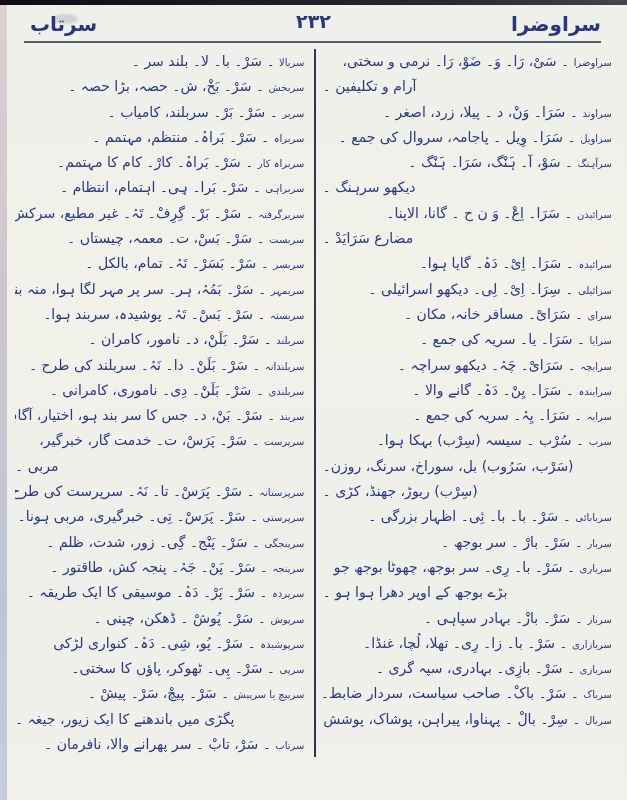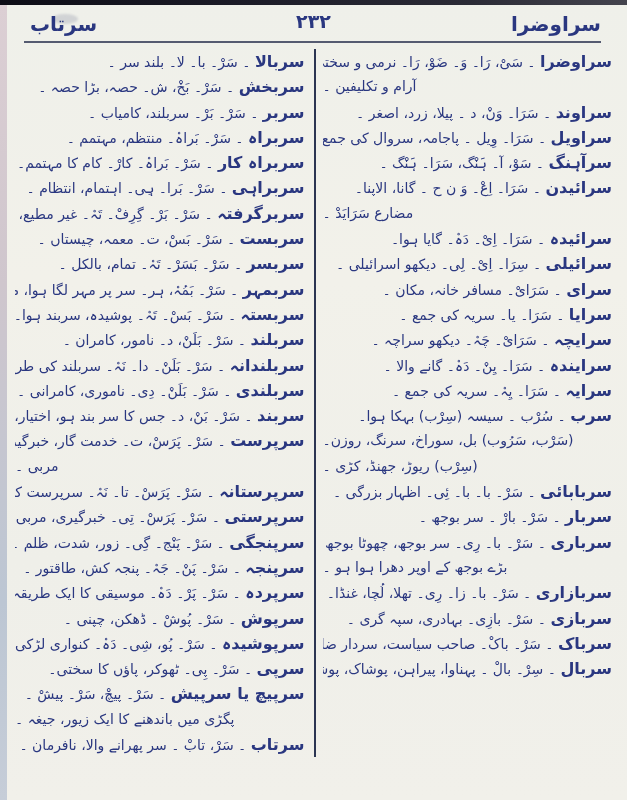--- a/index.html
+++ b/index.html
@@ -22,21 +22,21 @@
   .pagenum{position:absolute;left:50%;top:10px;transform:translateX(-50%);
     font-weight:bold;font-size:19px;letter-spacing:2px;color:var(--ink);}
   .rule{border-top:2.5px solid var(--rule);margin:3px 26px 0 24px;opacity:.85;}
   .cols{direction:rtl;display:flex;margin:6px 13px 0 13px;color:var(--ink);}
   .col{width:50%;box-sizing:border-box;}
   .col-first{border-left:2.5px solid var(--divider);padding-left:7px;padding-right:2px;}
   .col-second{padding-right:9px;padding-left:2px;}
   .line{height:25.3px;line-height:25.3px;font-size:14px;white-space:nowrap;
     overflow:hidden;text-align:right;}
   .line.cont{text-align:left;}
-  .line .head{font-weight:bold;font-size:16px;}
+  .line .head{font-weight:normal;font-size:10px;}
 </style>
 </head>
 <body>
 
 <div class="page">
   <div class="top-edge"></div>
   <div class="left-edge"></div>
   <div class="smudge"></div>
 
   <div class="header">
@@ -47,36 +47,38 @@
 
   <div class="rule"></div>
 
   <div class="cols">
     <div class="col col-first" id="col-right">
         <div class="line"><span class="head">سراوضرا</span><span> ۔ سَیْ، رَا۔ وَ۔ ضَوْ، رَا۔ نرمی و سختی،</span></div>
         <div class="line cont"><span>آرام و تکلیفین ۔</span></div>
         <div class="line"><span class="head">سراوند</span><span> ۔ سَرَا۔ وَنْ، د ۔ پیلا، زرد، اصغر ۔</span></div>
         <div class="line"><span class="head">سراویل</span><span> ۔ سَرَا۔ وِیل ۔ پاجامہ، سروال کی جمع ۔</span></div>
         <div class="line"><span class="head">سرآہنگ</span><span> ۔ سَوْ، آ۔ ہَنْگ، سَرَا۔ ہَنْگ ۔</span></div>
+        <div class="line cont"><span>دیکھو سرہنگ ۔</span></div>
         <div class="line"><span class="head">سرائیدن</span><span> ۔ سَرَا۔ اِعْ۔ وَ ن ح ۔ گانا، الاپنا۔</span></div>
         <div class="line cont"><span>مضارع سَرَایَدْ ۔</span></div>
         <div class="line"><span class="head">سرائیدہ</span><span> ۔ سَرَا۔ اِیْ۔ دَہْ۔ گایا ہوا۔</span></div>
         <div class="line"><span class="head">سرائیلی</span><span> ۔ سِرَا۔ اِیْ۔ لِی۔ دیکھو اسرائیلی ۔</span></div>
         <div class="line"><span class="head">سرای</span><span> ۔ سَرَایْ۔ مسافر خانہ، مکان ۔</span></div>
         <div class="line"><span class="head">سرایا</span><span> ۔ سَرَا۔ یا۔ سریہ کی جمع ۔</span></div>
         <div class="line"><span class="head">سرایچہ</span><span> ۔ سَرَایْ۔ چَہْ۔ دیکھو سراچہ ۔</span></div>
         <div class="line"><span class="head">سرایندہ</span><span> ۔ سَرَا۔ یِنْ۔ دَہْ۔ گانے والا ۔</span></div>
         <div class="line"><span class="head">سرایہ</span><span> ۔ سَرَا۔ یِہْ۔ سریہ کی جمع ۔</span></div>
         <div class="line"><span class="head">سرب</span><span> ۔ سُرْب ۔ سیسہ (سِرْب) بہکا ہوا۔</span></div>
         <div class="line cont"><span>(سَرْب، سَرُوب) بل، سوراخ، سرنگ، روزن۔</span></div>
         <div class="line cont"><span>(سِرْب) ریوڑ، جھنڈ، کڑی ۔</span></div>
         <div class="line"><span class="head">سربابائی</span><span> ۔ سَرْ۔ با۔ با۔ ئِی۔ اظہار بزرگی ۔</span></div>
         <div class="line"><span class="head">سربار</span><span> ۔ سَرْ۔ بارْ ۔ سر بوجھ ۔</span></div>
         <div class="line"><span class="head">سرباری</span><span> ۔ سَرْ۔ با۔ رِی۔ سر بوجھ، چھوٹا بوجھ جو</span></div>
         <div class="line cont"><span>بڑے بوجھ کے اوپر دھرا ہوا ہو ۔</span></div>
+        <div class="line"><span class="head">سرباز</span><span> ۔ سَرْ۔ بازْ۔ بہادر سپاہی ۔</span></div>
         <div class="line"><span class="head">سربازاری</span><span> ۔ سَرْ۔ با۔ زا۔ رِی۔ تھلا، لُچا، غنڈا۔</span></div>
         <div class="line"><span class="head">سربازی</span><span> ۔ سَرْ۔ بازِی۔ بہادری، سپہ گری ۔</span></div>
         <div class="line"><span class="head">سرباک</span><span> ۔ سَرْ۔ باکْ۔ صاحب سیاست، سردار ضابط۔</span></div>
         <div class="line"><span class="head">سربال</span><span> ۔ سِرْ۔ بالْ ۔ پہناوا، پیراہن، پوشاک، پوشش۔</span></div>
       </div>
     <div class="col col-second" id="col-left">
         <div class="line"><span class="head">سربالا</span><span> ۔ سَرْ۔ با۔ لا۔ بلند سر ۔</span></div>
         <div class="line"><span class="head">سربخش</span><span> ۔ سَرْ۔ بَخْ، ش۔ حصہ، بڑا حصہ ۔</span></div>
         <div class="line"><span class="head">سربر</span><span> ۔ سَرْ۔ بَرْ۔ سربلند، کامیاب ۔</span></div>
         <div class="line"><span class="head">سربراہ</span><span> ۔ سَرْ۔ بَراہْ۔ منتظم، مہتمم ۔</span></div>

